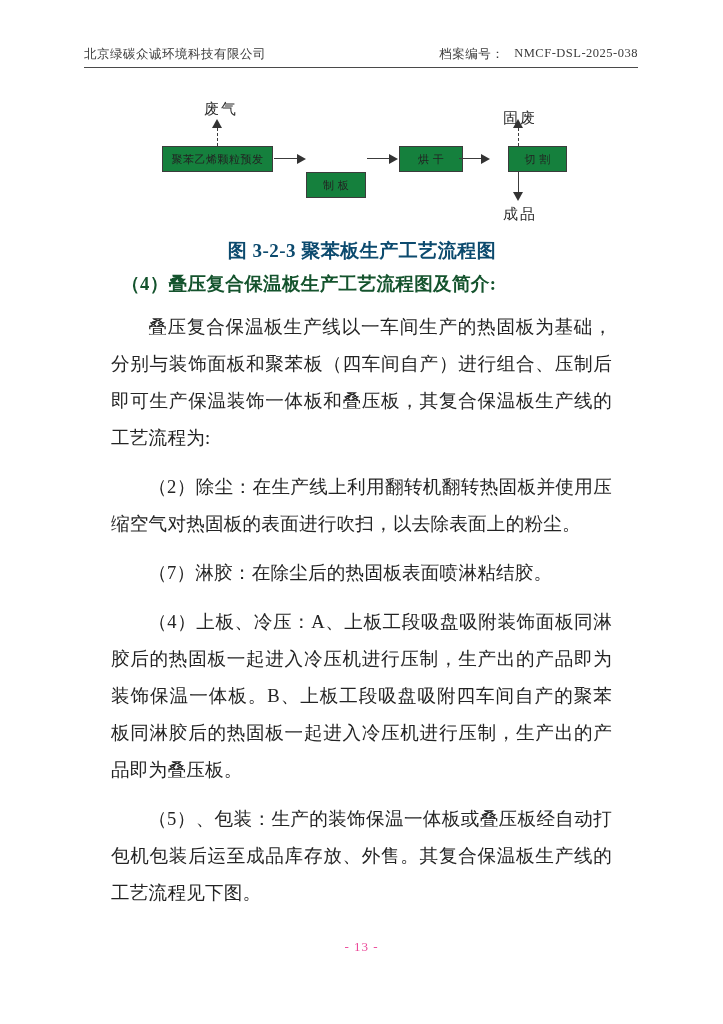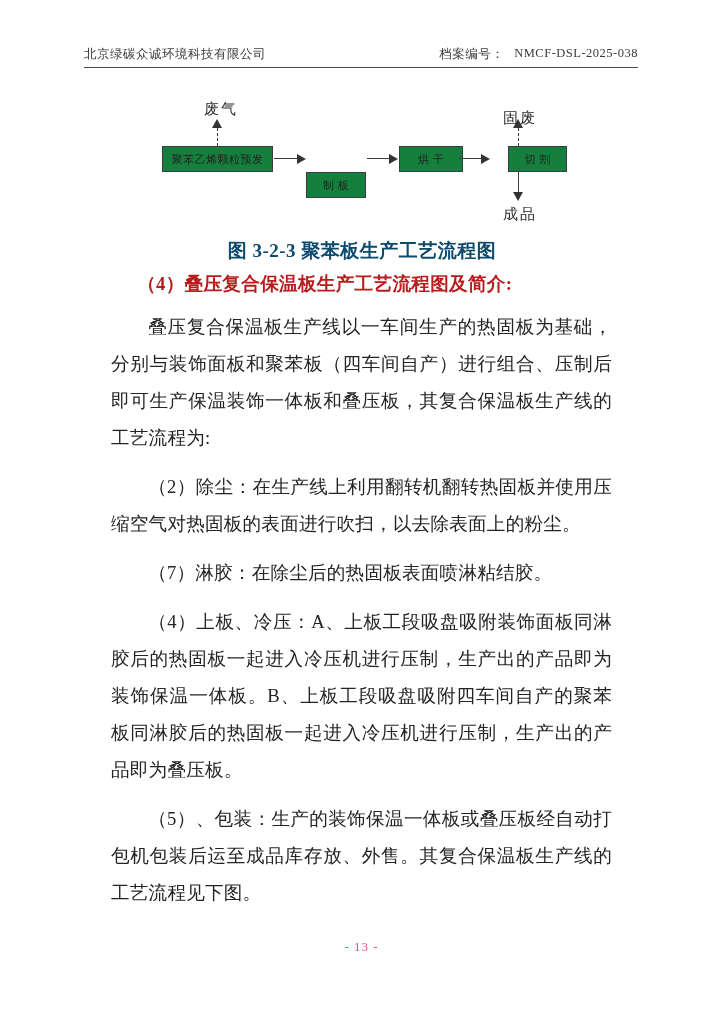--- a/index.html
+++ b/index.html
@@ -37,22 +37,22 @@
   .tri.up{border-left:5px solid transparent;border-right:5px solid transparent;border-bottom:9px solid #333;}
   .tri.right{border-top:5px solid transparent;border-bottom:5px solid transparent;border-left:9px solid #333;}
   .tri.down{border-left:5px solid transparent;border-right:5px solid transparent;border-top:9px solid #333;}
   
   .caption{
     position:absolute;left:100px;top:238px;width:524px;
     text-align:center;font-size:19px;font-weight:bold;color:#0c4a6e;
     letter-spacing:0.5px;
   }
   .heading{
-    position:absolute;left:100px;top:271px;width:524px;
-    font-size:18.6px;font-weight:bold;color:#b91c1c;
+    position:absolute;left:84px;top:271px;width:524px;
+    font-size:18.6px;font-weight:bold;color:#14532d;
     text-indent:2em;letter-spacing:0.3px;white-space:nowrap;
   }
   .body-text{
     position:absolute;left:99px;top:296px;width:525px;
     font-size:18.6px;line-height:37px;color:#242424;
     text-align:justify;
   }
   .body-text p{margin:12px;text-indent:2em;letter-spacing:0.2px;}
   
   .footer{

